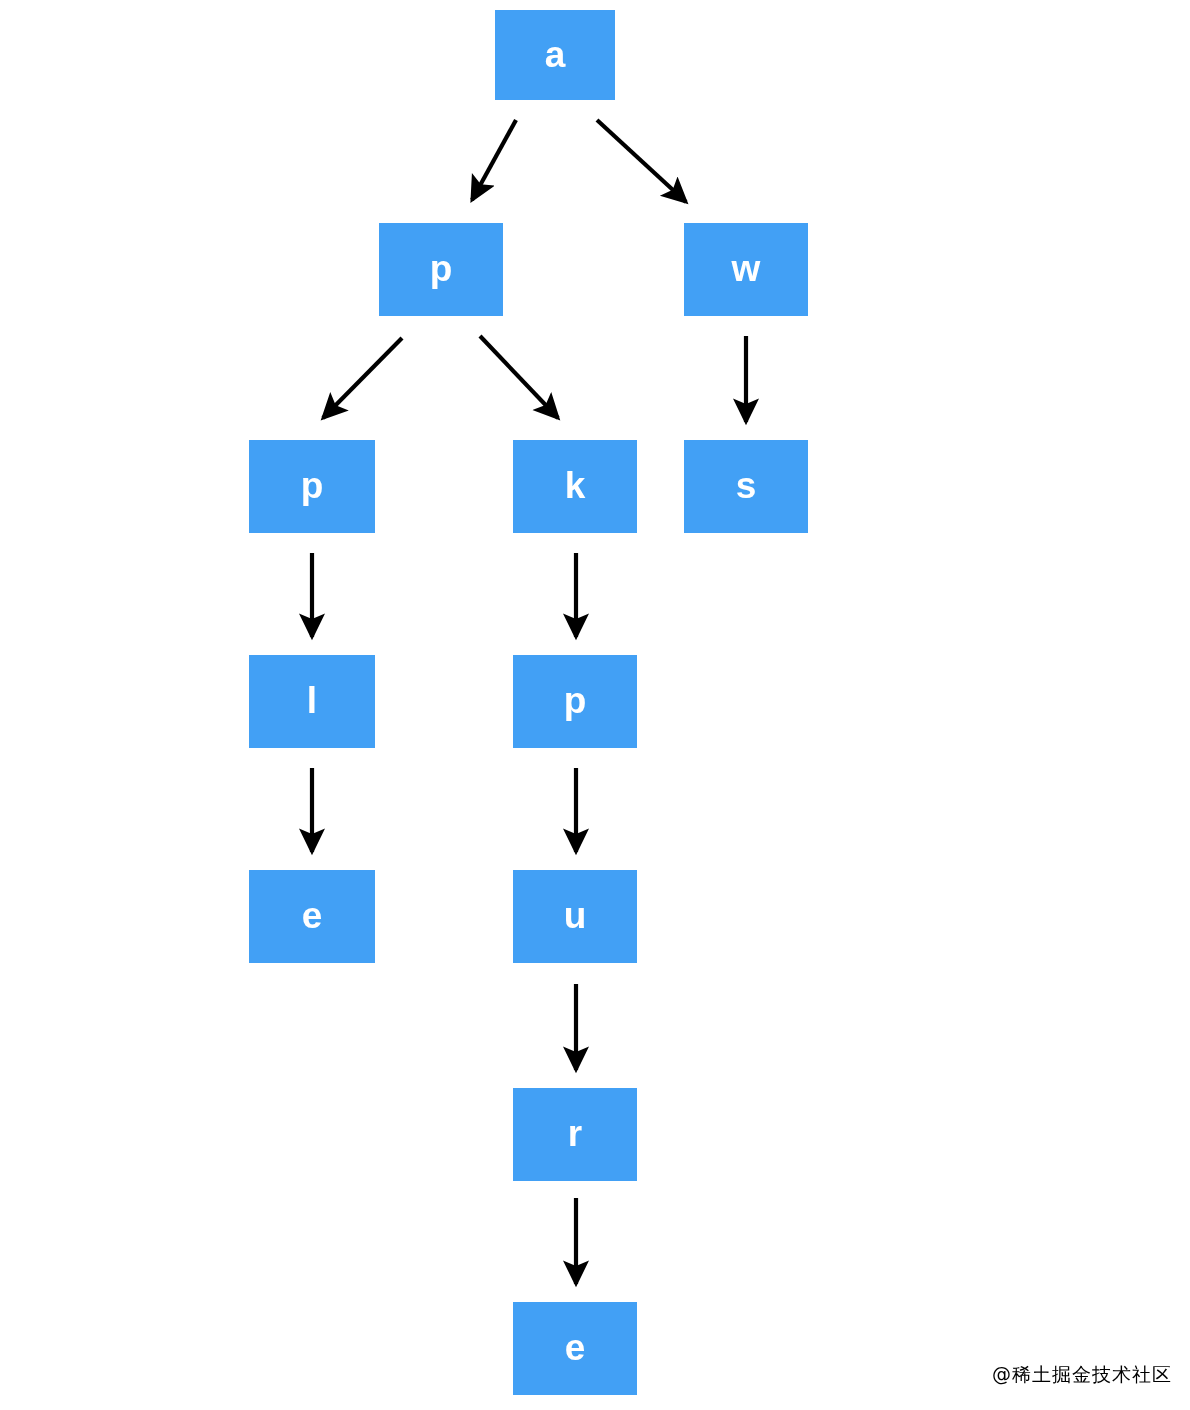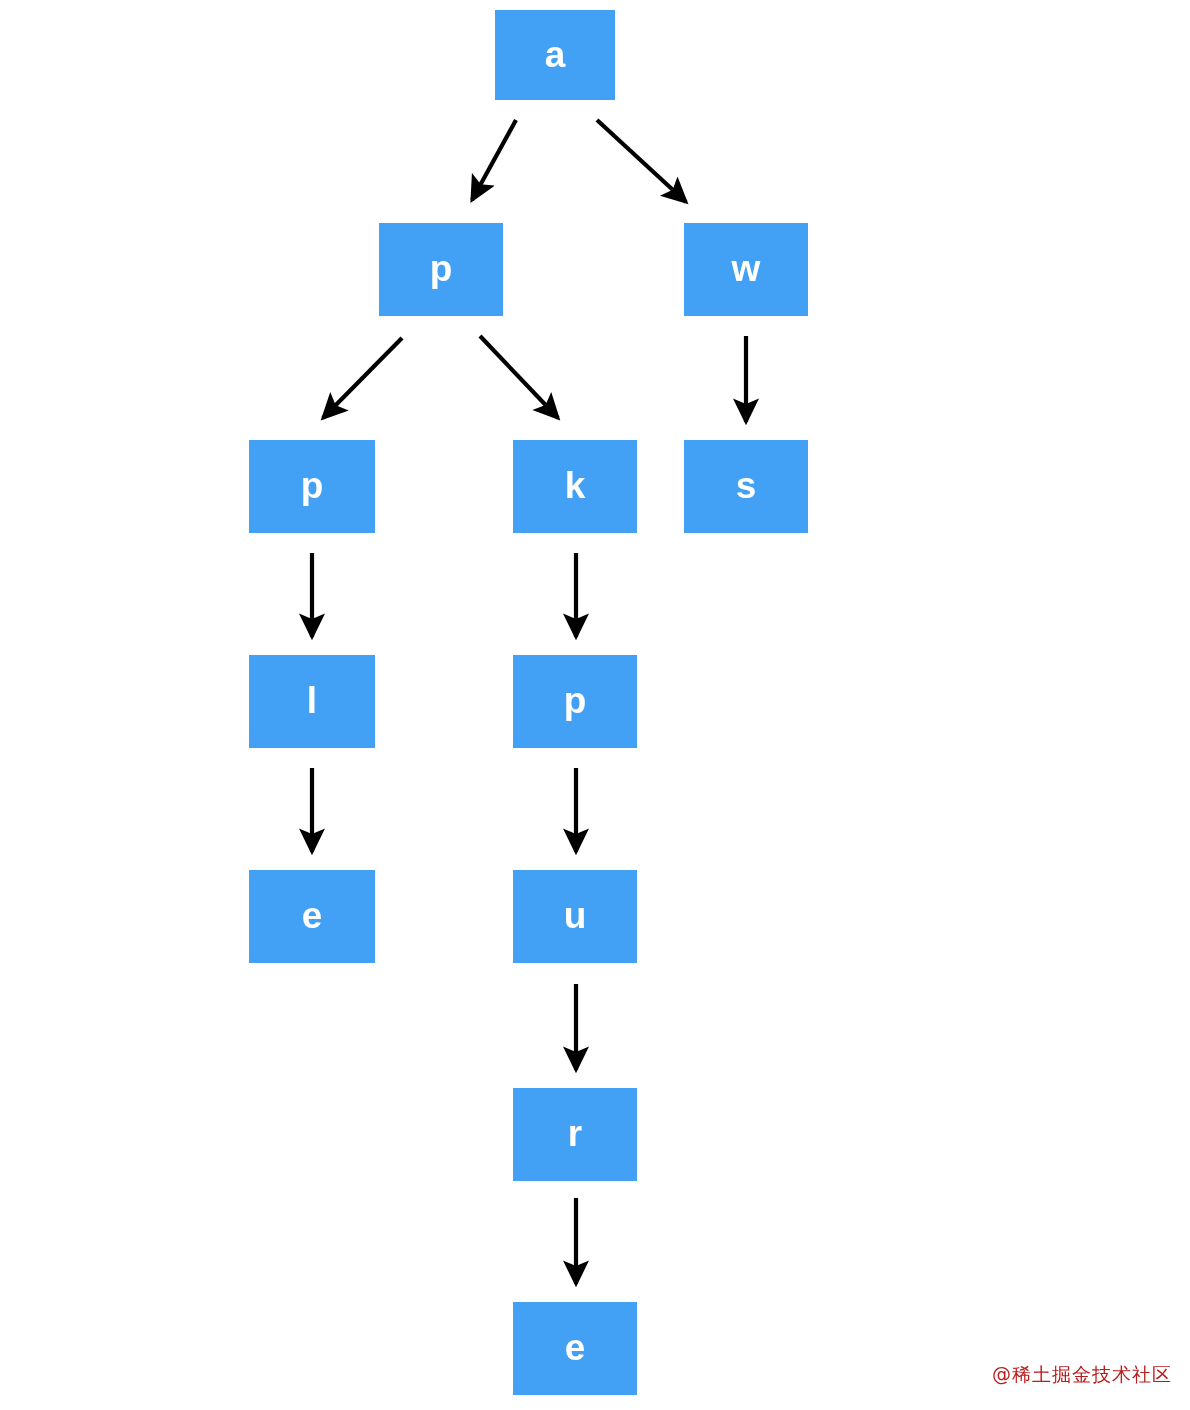--- a/index.html
+++ b/index.html
@@ -50,21 +50,21 @@
 
   .node-label {
     display: block;
     transform: translateY(-1px);
   }
 
   .watermark {
     position: absolute;
     right: 18px;
     bottom: 22px;
-    color: #b91c1c;
+    color: #000000;
     font-family: "DejaVu Sans", sans-serif;
     font-size: 19px;
     letter-spacing: 1px;
     white-space: nowrap;
     user-select: none;
   }
 </style>
 </head>
 <body>
 

